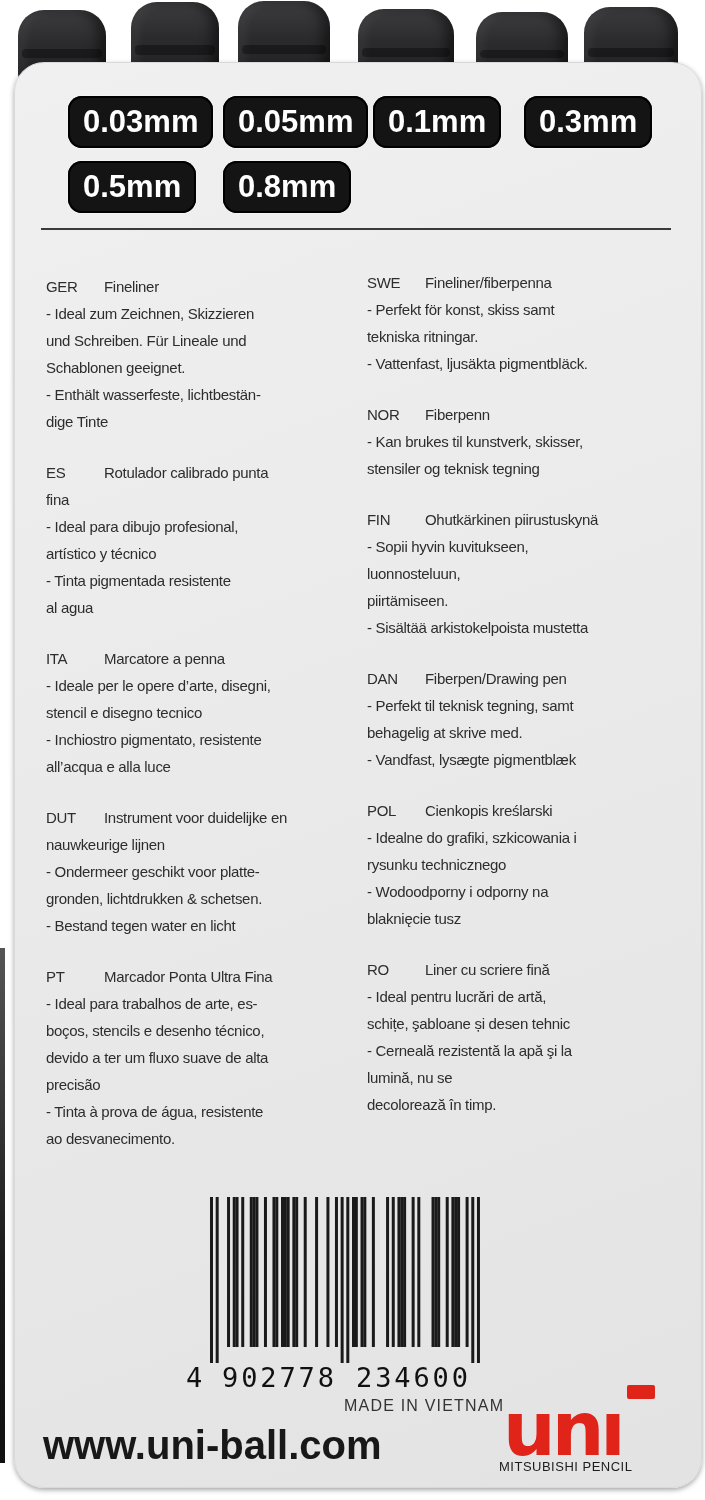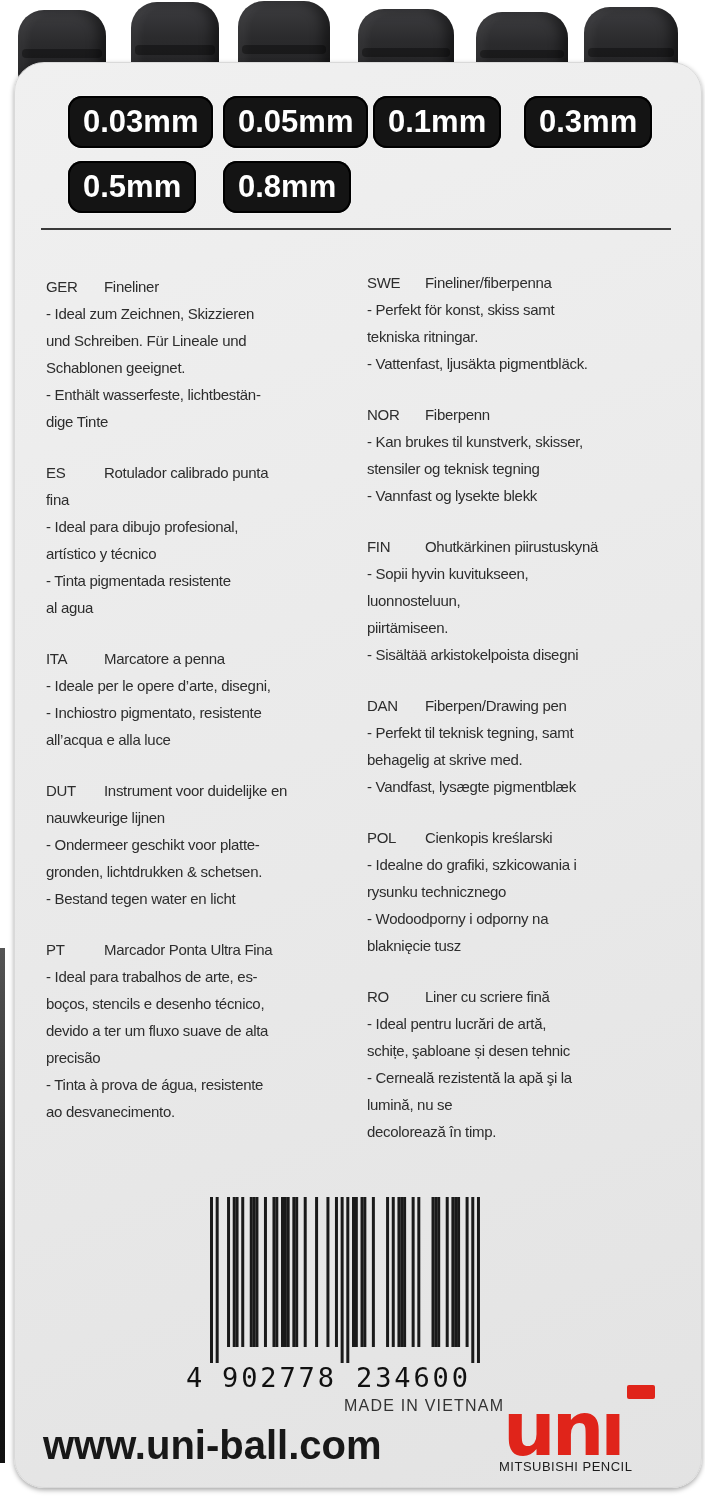--- a/index.html
+++ b/index.html
@@ -101,20 +101,21 @@
           <div class="sec-line">artístico y técnico</div>
           <div class="sec-line">- Tinta pigmentada resistente</div>
           <div class="sec-line">al agua</div>
         </div>
         <div class="section">
           <div class="sec-header">
             <span class="sec-code">ITA</span>
             <span class="sec-title">Marcatore a penna</span>
           </div>
           <div class="sec-line">- Ideale per le opere d’arte, disegni,</div>
+          <div class="sec-line">stencil  e disegno tecnico</div>
           <div class="sec-line">- Inchiostro pigmentato, resistente</div>
           <div class="sec-line">all’acqua e alla luce</div>
         </div>
         <div class="section">
           <div class="sec-header">
             <span class="sec-code">DUT</span>
             <span class="sec-title">Instrument voor duidelijke en</span>
           </div>
           <div class="sec-line">nauwkeurige lijnen</div>
           <div class="sec-line">- Ondermeer geschikt voor platte-</div>
@@ -144,31 +145,30 @@
           <div class="sec-line">tekniska ritningar.</div>
           <div class="sec-line">- Vattenfast, ljusäkta pigmentbläck.</div>
         </div>
         <div class="section">
           <div class="sec-header">
             <span class="sec-code">NOR</span>
             <span class="sec-title">Fiberpenn</span>
           </div>
           <div class="sec-line">- Kan brukes til kunstverk, skisser,</div>
           <div class="sec-line">stensiler  og teknisk tegning</div>
-          <div class="sec-line">- Vannfast og lysekte blekk</div>
         </div>
         <div class="section">
           <div class="sec-header">
             <span class="sec-code">FIN</span>
             <span class="sec-title">Ohutkärkinen piirustuskynä</span>
           </div>
           <div class="sec-line">- Sopii hyvin kuvitukseen,</div>
           <div class="sec-line">luonnosteluun,</div>
           <div class="sec-line">piirtämiseen.</div>
-          <div class="sec-line">- Sisältää arkistokelpoista disegni</div>
+          <div class="sec-line">- Sisältää arkistokelpoista mustetta</div>
         </div>
         <div class="section">
           <div class="sec-header">
             <span class="sec-code">DAN</span>
             <span class="sec-title">Fiberpen/Drawing pen</span>
           </div>
           <div class="sec-line">- Perfekt til teknisk tegning, samt</div>
           <div class="sec-line">behagelig at skrive med.</div>
           <div class="sec-line">- Vandfast, lysægte pigmentblæk</div>
         </div>

